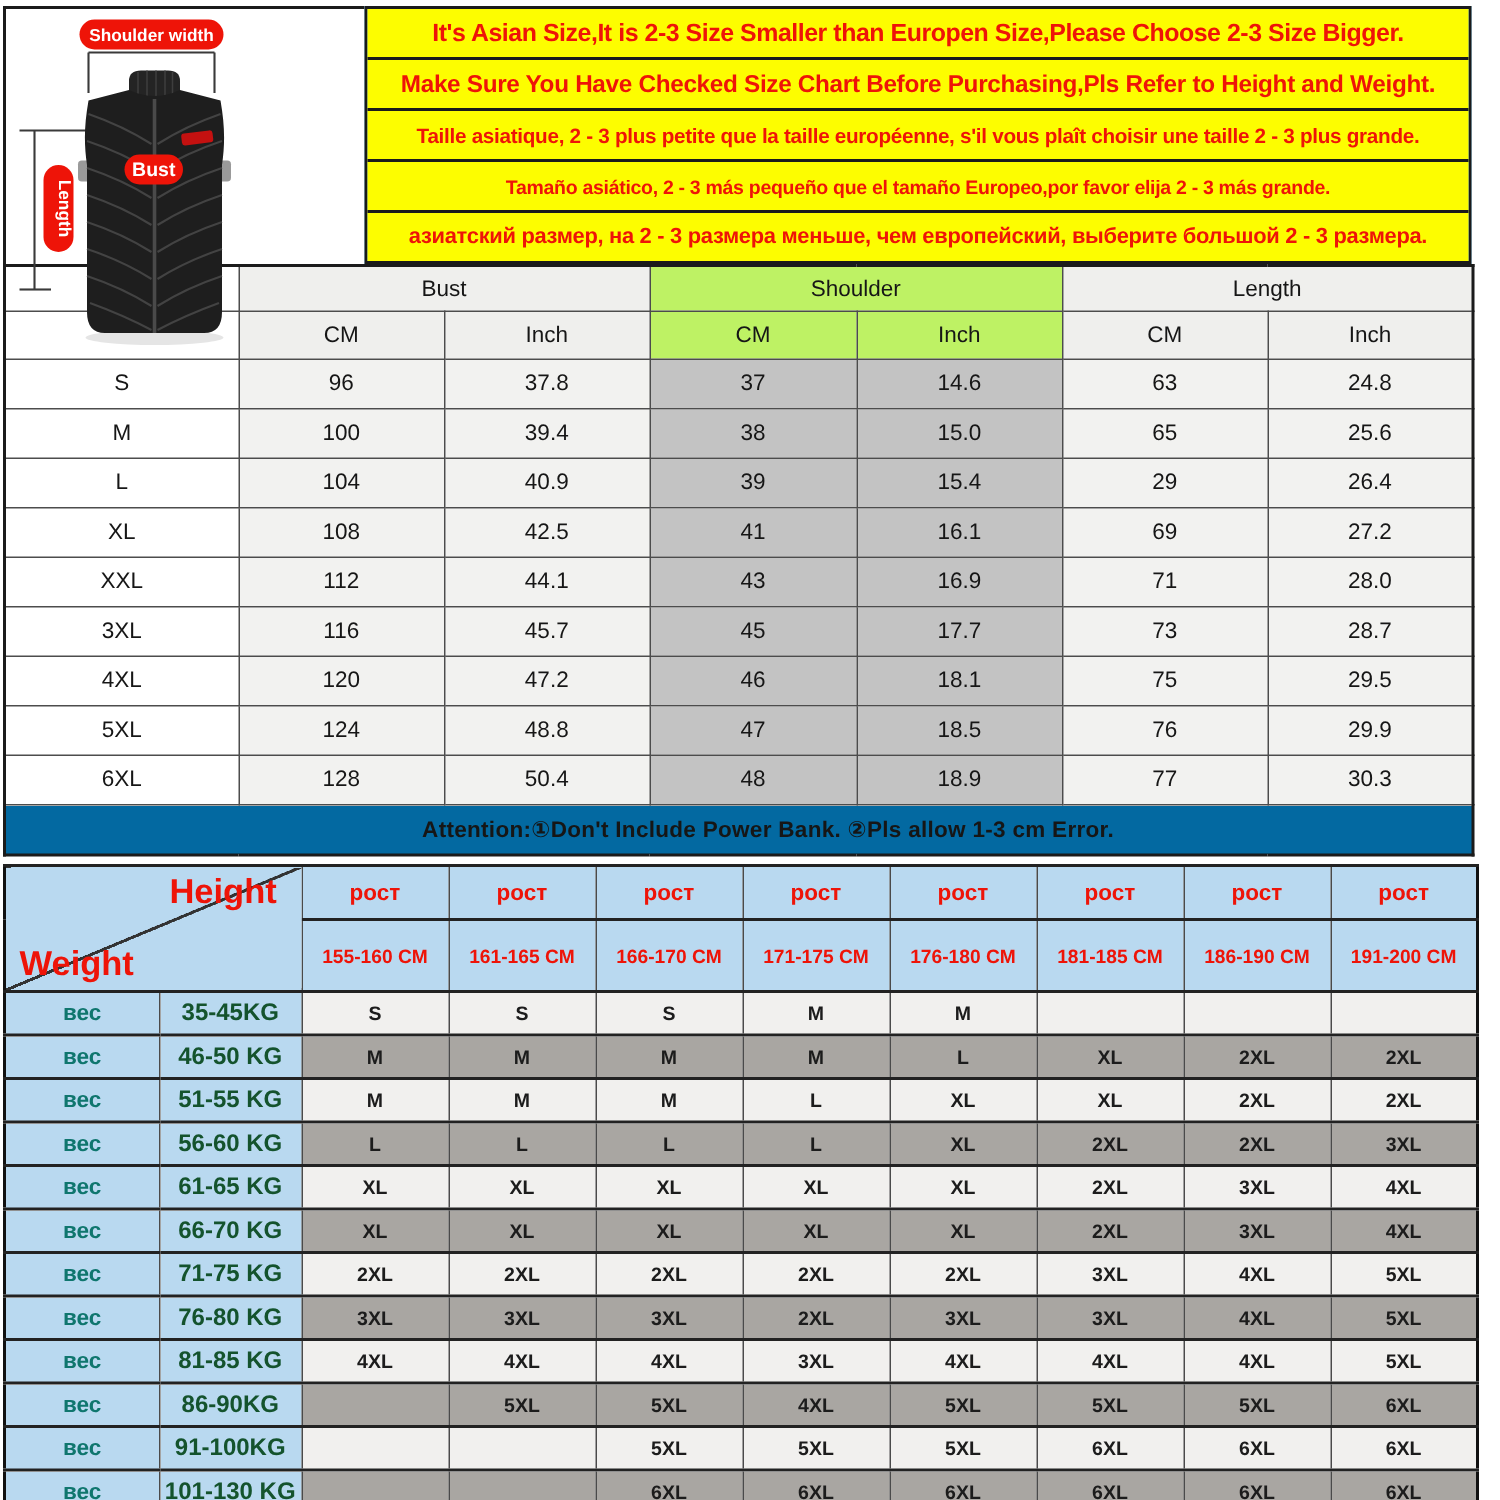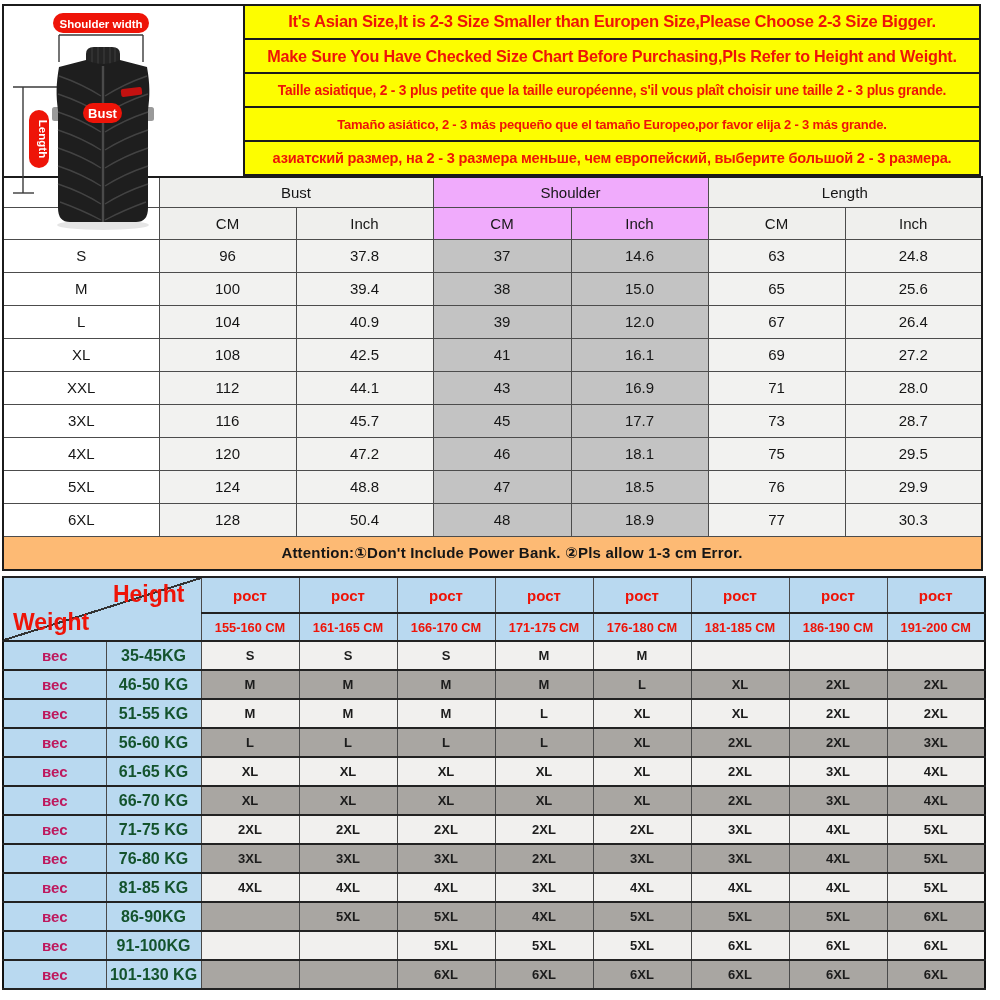--- a/index.html
+++ b/index.html
@@ -27,39 +27,39 @@
   
   table{border-collapse:collapse;table-layout:fixed;}
   .size-table{position:absolute;left:2px;top:176px;width:979px;border:2px solid #1b1b1b;background:#fff;}
   .size-table td{border:1px solid #4c4c4c;text-align:center;vertical-align:middle;
                  font-size:15px;color:#161616;overflow:hidden;white-space:nowrap;}
   .size-table tr{height:33px;}
   tr.hrow1{height:30px;} tr.hrow2{height:32px;} tr.attn-row{height:34px;}
   .c-light{background:#f2f2f0;}
   .c-gray{background:#c3c3c3;}
   .hdr-light{background:#efefed;}
-  .hdr-gray{background:#f0abfc;margin-top:12px;}
+  .hdr-gray{background:#bef264;margin-top:12px;}
   .blank-cell{background:#ffffff;}
   .size-col{background:#ffffff;}
-  .attn-cell{background:#fdba74;color:#ee1408;font-weight:bold;font-size:17px;letter-spacing:0.2px;padding-left:40px;}
+  .attn-cell{background:#0369a1;color:#ee1408;font-weight:bold;font-size:17px;letter-spacing:0.2px;padding-left:40px;}
 
   
   .fit-table{position:absolute;left:2px;top:576px;width:982px;border:2px solid #111;background:#fff;}
   .fit-table td{border-top:2px solid #222;border-bottom:2px solid #222;
                 border-left:1px solid #4a4a4a;border-right:1px solid #4a4a4a;
                 text-align:center;vertical-align:middle;overflow:hidden;white-space:nowrap;}
-  tr.frow1{height:36px;} tr.frow2{height:28px;} .fit-table tr.data-row{height:29px;}
+  tr.frow1{height:36px;} tr.frow2{height:48px;} .fit-table tr.data-row{height:29px;}
   .blue{background:#b9d9f0;}
   .corner-cell{position:relative;background-color:#b9d9f0;
      background-image:linear-gradient(to bottom right,rgba(0,0,0,0) calc(50% - 1px),#333 calc(50% - 1px),#333 calc(50% + 1px),rgba(0,0,0,0) calc(50% + 1px));}
   .corner-height{position:absolute;top:3px;right:16px;color:#ee1408;font-weight:bold;font-size:23px;}
   .corner-weight{position:absolute;left:9px;bottom:4px;color:#ee1408;font-weight:bold;font-size:23px;}
   .rost-cell{color:#ee1408;font-weight:bold;font-size:15px;}
   .range-cell{color:#ee1408;font-weight:bold;font-size:12.8px;}
-  .ves-cell{color:#be185d;font-weight:bold;font-size:15px;}
+  .ves-cell{color:#0f766e;font-weight:bold;font-size:15px;}
   .kg-cell{color:#14532d;font-weight:bold;font-size:16px;}
   .fit-size{font-weight:bold;font-size:13px;color:#1c1c1c;}
   tr.row-light .fit-size{background:#f1f0ee;}
   tr.row-gray  .fit-size{background:#a9a6a2;}
 </style>
 </head>
 <body>
 
 <div class="page">
 
@@ -178,22 +178,22 @@
           <td class="c-gray">38</td>
           <td class="c-gray">15.0</td>
           <td class="c-light">65</td>
           <td class="c-light">25.6</td>
         </tr>
         <tr>
           <td class="size-col">L</td>
           <td class="c-light">104</td>
           <td class="c-light">40.9</td>
           <td class="c-gray">39</td>
-          <td class="c-gray">12.0</td>
-          <td class="c-light">67</td>
+          <td class="c-gray">15.4</td>
+          <td class="c-light">29</td>
           <td class="c-light">26.4</td>
         </tr>
         <tr>
           <td class="size-col">XL</td>
           <td class="c-light">108</td>
           <td class="c-light">42.5</td>
           <td class="c-gray">41</td>
           <td class="c-gray">16.1</td>
           <td class="c-light">69</td>
           <td class="c-light">27.2</td>

